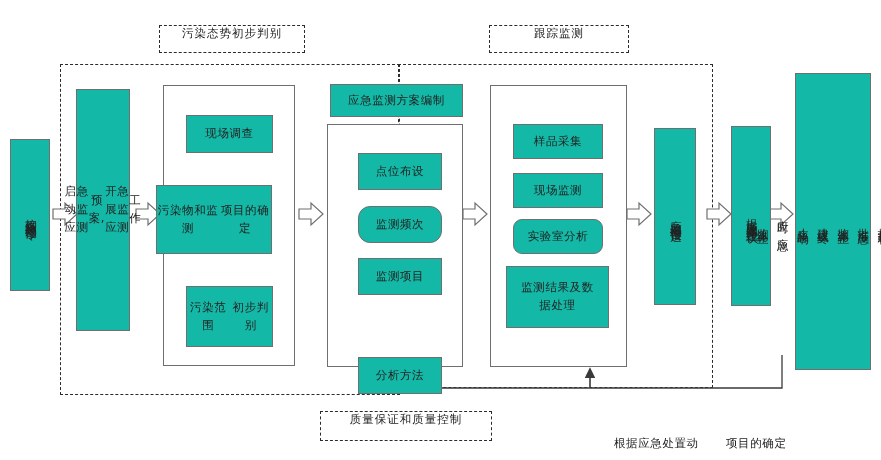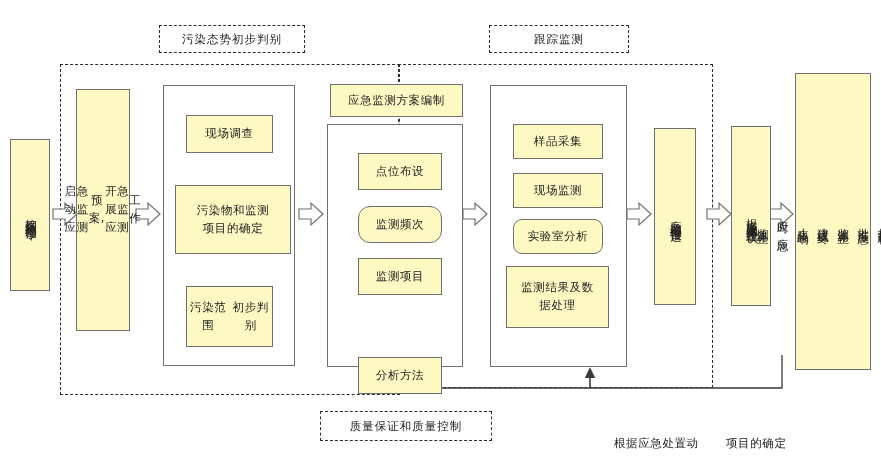--- a/index.html
+++ b/index.html
@@ -11,21 +11,21 @@
     position:relative;
     width:881px;
     height:460px;
     background:#ffffff;
     overflow:hidden;
   }
   .box{
     position:absolute;
     box-sizing:border-box;
     border:1px solid #6f6f6f;
-    background:#fef9c3;
+    background:#14b8a6;
     display:flex;
     align-items:center;
     justify-content:center;
     text-align:center;
     font-size:11.5px;
     line-height:1.55;
     color:#222;
     letter-spacing:.6px;
   }
   .group{
@@ -39,21 +39,21 @@
     box-sizing:border-box;
     border:1.4px dashed #2b2b2b;
     background:transparent;
   }
   .dashlabel{
     position:absolute;
     box-sizing:border-box;
     border:1.4px dashed #2b2b2b;
     background:#ffffff;
     display:flex;
-    align-items:center;
+    align-items:flex-start;
     justify-content:center;
     font-size:11.5px;
     letter-spacing:1px;
     color:#222;
   }
   .vtext{
     writing-mode:vertical-rl;
     text-orientation:upright;
     white-space:nowrap;
     letter-spacing:1.5px;
@@ -157,21 +157,21 @@
     <span>急监测</span>
     <span>工作</span>
   </div>
 
   <div class="group" style="left:163px;top:85px;width:132px;height:281px;"></div>
 
   <div class="box" style="left:186px;top:115px;width:87px;height:38px;">
     <span>现场调查</span>
   </div>
 
-  <div class="box" style="left:175px;top:185px;width:116px;height:69px;flex-direction:column;">
+  <div class="box" style="left:156px;top:185px;width:116px;height:69px;flex-direction:row;">
     <span>污染物和监测</span>
     <span>项目的确定</span>
   </div>
 
   <div class="box" style="left:186px;top:286px;width:87px;height:61px;flex-direction:row;">
     <span>污染范围</span>
     <span>初步判别</span>
   </div>
 
   <div class="box" style="left:330px;top:84px;width:133px;height:33px;">

